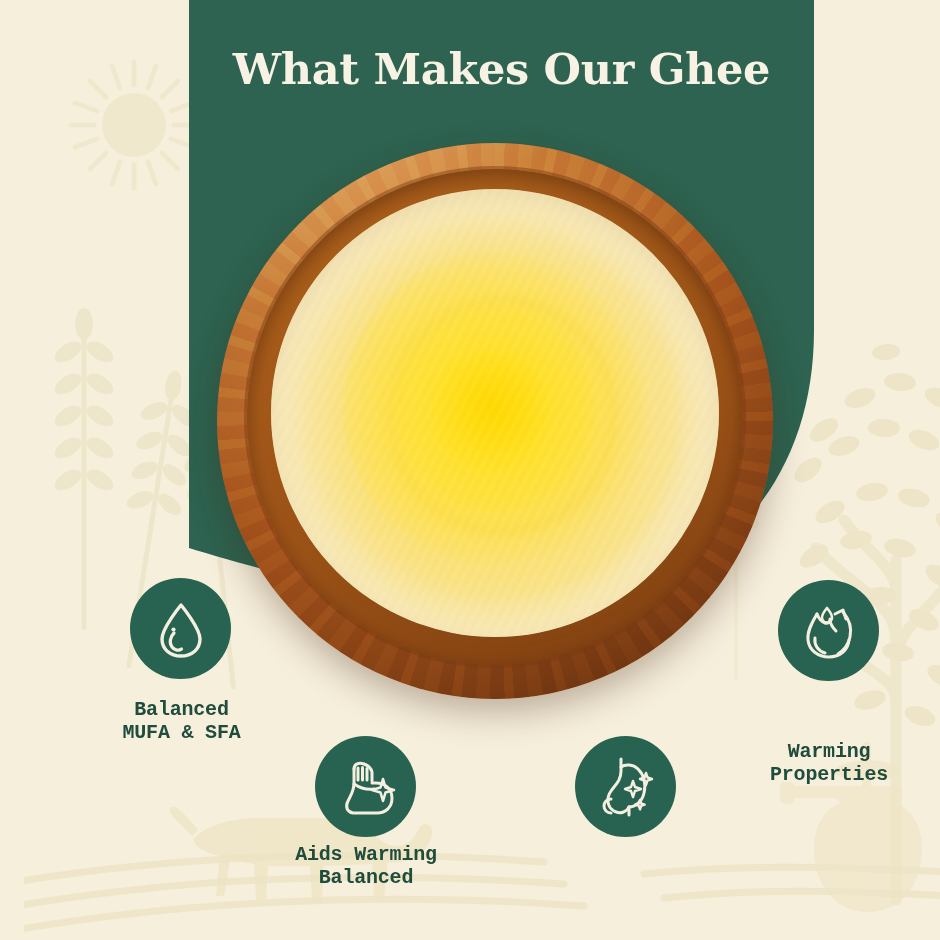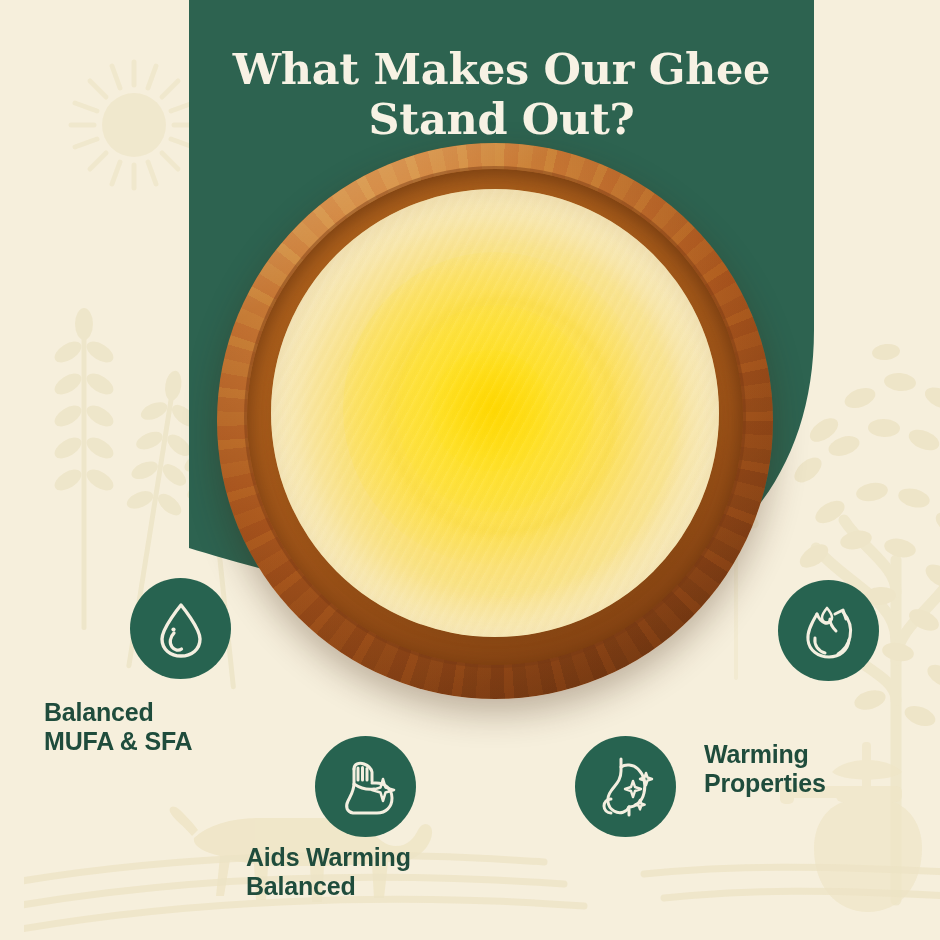--- a/index.html
+++ b/index.html
@@ -107,25 +107,25 @@
 
   
   .badge{
     position:absolute;border-radius:50%;
     background:#276350;
     display:flex;align-items:center;justify-content:center;
     z-index:8;
   }
   .badge svg{display:block;}
   .feat-label{
-    position:absolute;z-index:8;text-align:left;
+    position:absolute;z-index:8;text-align:center;
     color:#1F4C3C;
-    font-family:Liberation Sans, sans-serif;
+    font-family:Liberation Mono, monospace;
     font-weight:700;
-    font-size:25px;line-height:1.17;
+    font-size:20px;line-height:1.17;
     letter-spacing:-0.2px;
   }
 
   
   #badge-mufa{left:106px;top:578px;width:101px;height:101px;}
   #label-mufa{left:20px;top:698px;width:275px;}
 
   #badge-warming{left:754px;top:580px;width:101px;height:101px;}
   #label-warming{left:680px;top:740px;width:250px;}
 
@@ -308,21 +308,20 @@
     <svg width="625" height="600" viewBox="0 0 625 600">
       <path d="M0,0 H625 V330
                C625,430 585,510 510,562
                C440,610 320,618 215,600
                C120,584 40,560 0,548 Z" fill="#2D6350"></path>
     </svg>
   </div>
 
   <h1 class="title">
     <span>What Makes Our Ghee</span>
-    <span class="l2">Stand Out?</span>
   </h1>
 
   <div class="bowl-wrap">
     <div class="bowl">
       <div class="rim-hi"></div>
     </div>
     <div class="rim-inner-shadow"></div>
     <div class="ghee">
       <div class="swirl sw1"></div>
       <div class="sw-ring2"></div>

